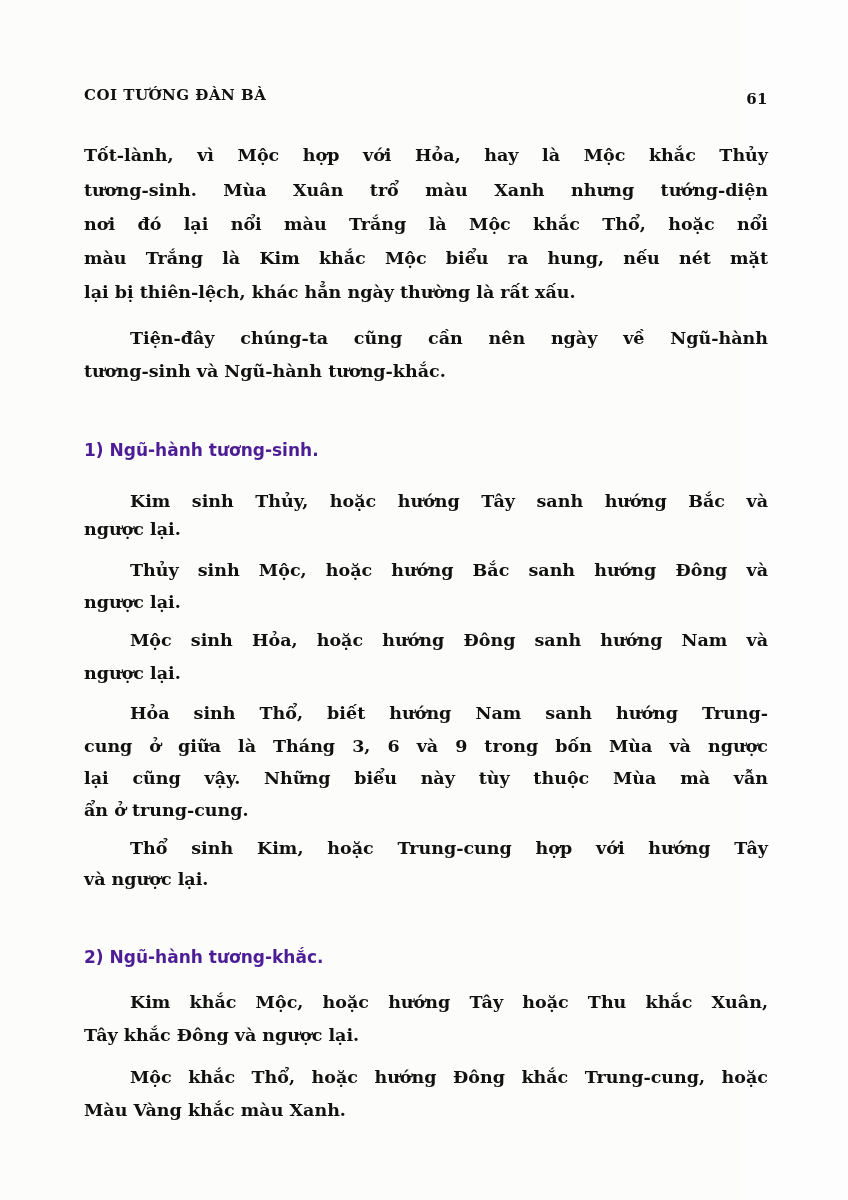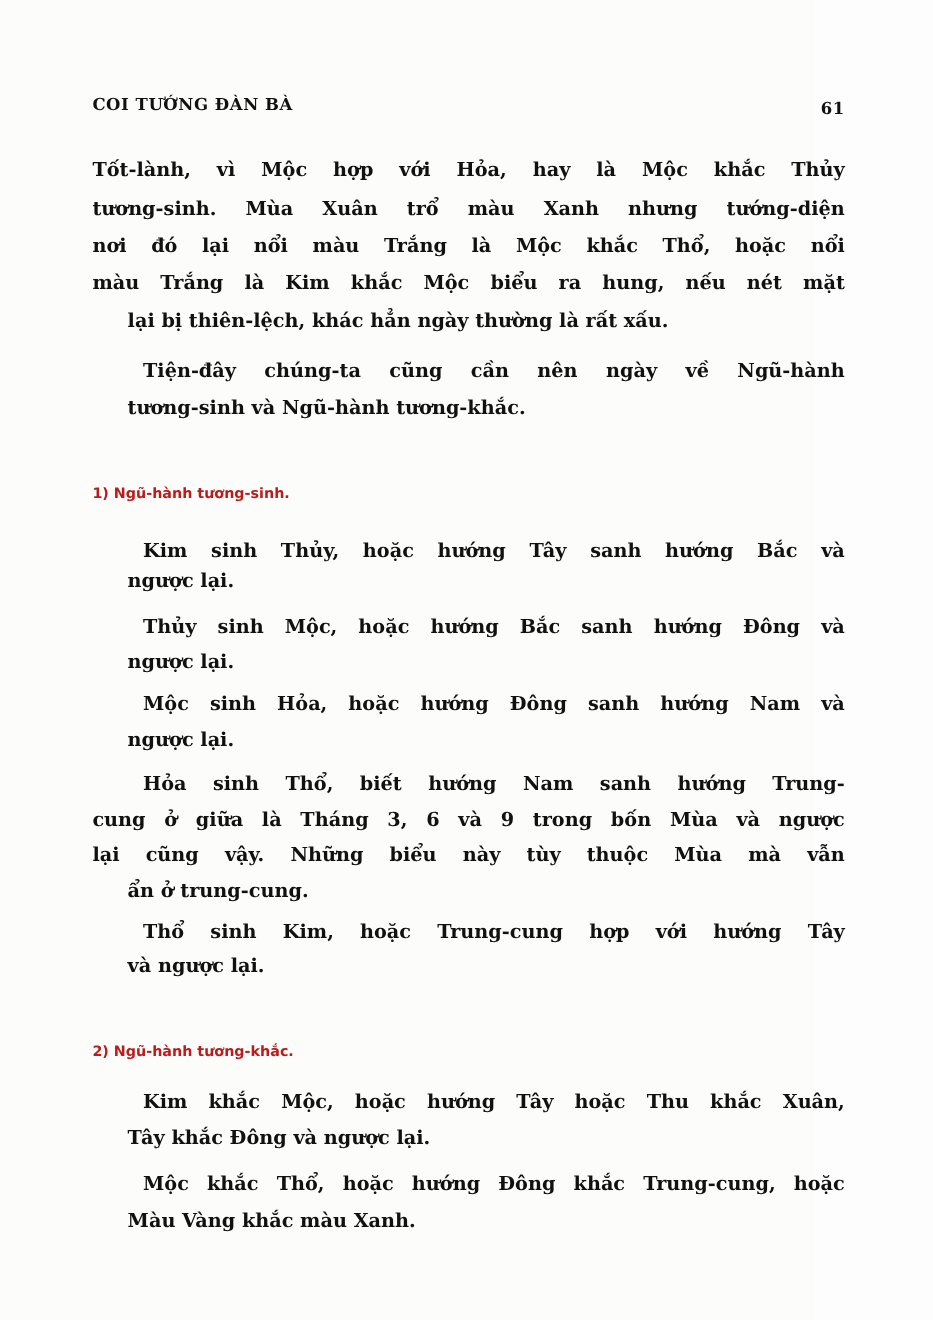--- a/index.html
+++ b/index.html
@@ -55,33 +55,32 @@
       left: 84px;
       width: 684px;
       white-space: nowrap;
       text-align: justify;
       text-align-last: justify;
       height: 26px;
       line-height: 26px;
     }
     .line.last {
       text-align-last: left;
-      margin-left: 32px;
     }
     .line.indent {
       left: 130px;
       width: 638px;
     }
     .heading {
       position: absolute;
       left: 84px;
       font-family: "DejaVu Sans", sans-serif;
       font-weight: bold;
-      font-size: 13px;
-      color: #b91c1c;
+      font-size: 17px;
+      color: #4c1d95;
       height: 26px;
       line-height: 26px;
       white-space: nowrap;
     }
   </style>
 </head>
 <body>
 
 <div class="page">
 

